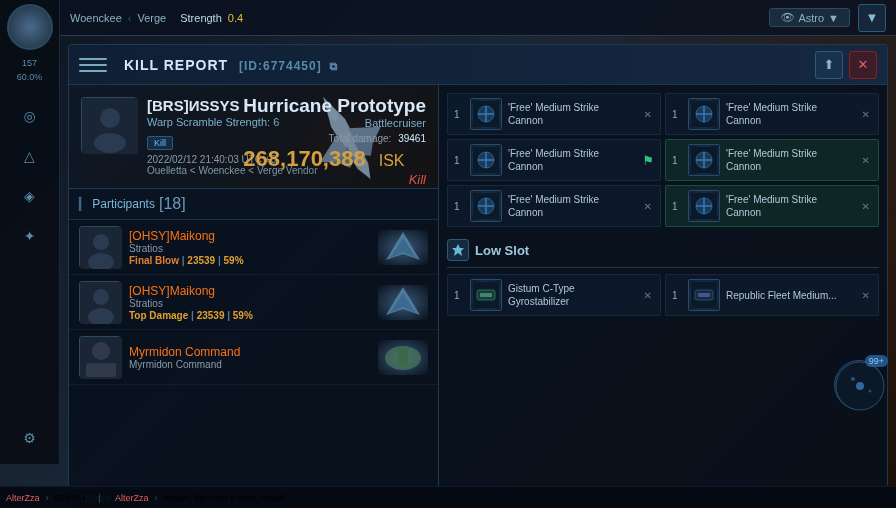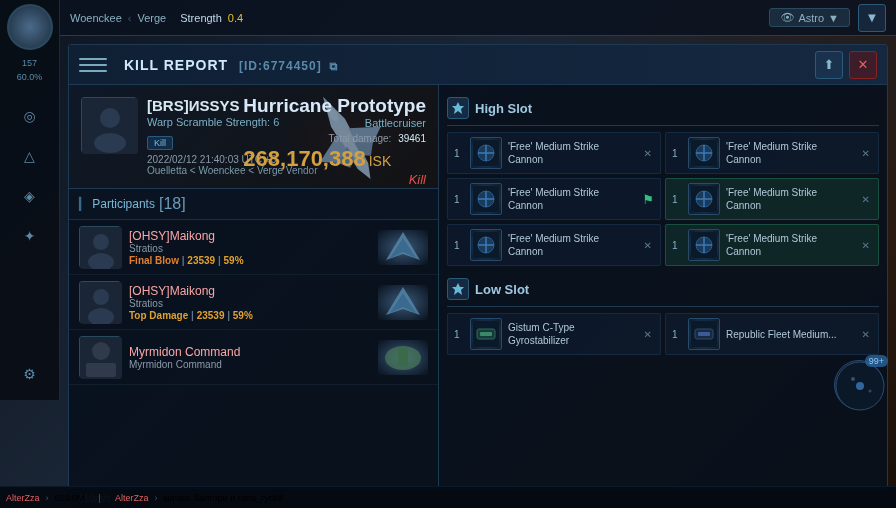--- a/index.html
+++ b/index.html
@@ -57,21 +57,21 @@
       align-items: center;
       gap: 4px;
       cursor: pointer;
     }
 
     
     .left-sidebar {
       position: absolute;
       top: 0; left: 0;
       width: 60px;
-      height: 400px;
+      height: 464px;
       background: rgba(8,14,22,0.95);
       border-right: 1px solid #1a2a3a;
       display: flex;
       flex-direction: column;
       align-items: center;
       padding-top: 4px;
       gap: 4px;
     }
 
     .sidebar-avatar {
@@ -266,23 +266,23 @@
       margin-top: 4px;
     }
 
     .isk-value {
       font-size: 22px;
       font-weight: bold;
       color: #d4a040;
     }
 
     .isk-label {
-      font-size: 14px;
+      font-size: 16px;
       color: #d4a040;
-      margin-left: 3px;
+      margin-left: 13px;
     }
 
     .kill-type {
       font-size: 13px;
       color: #e05050;
       font-style: italic;
     }
 
     
     .participants-header {
@@ -325,21 +325,21 @@
       border: 1px solid #2a4a60;
       flex-shrink: 0;
     }
 
     .participant-info {
       flex: 1;
     }
 
     .participant-name {
       font-size: 12px;
-      color: #fca5a5;
+      color: #f97316;
     }
 
     .participant-ship {
       font-size: 10px;
       color: #8a9aaa;
     }
 
     .participant-stats {
       font-size: 10px;
       color: #e0a030;
@@ -713,28 +713,20 @@
               <rect x="20" y="8" width="10" height="18" fill="#3a6a4a"></rect>
             </svg>
           </div>
         </div>
       </div>
     </div>
 
     <div class="right-col">
 
       <div class="slot-section">
-        <div class="slot-header">
-          <div class="slot-icon">
-            <svg width="14" height="14" viewBox="0 0 14 14">
-              <polygon points="7,1 9,5 13,5 10,8 11,13 7,10 3,13 4,8 1,5 5,5" fill="#6ab8d8"></polygon>
-            </svg>
-          </div>
-          <span class="slot-title">High Slot</span>
-        </div>
 
         <div class="items-grid">
 
           <div class="item-row">
             <span class="item-qty">1</span>
             <div class="item-icon">
               <svg width="26" height="26" viewBox="0 0 26 26">
                 <rect width="26" height="26" fill="#0a1a2a" rx="2"></rect>
                 <circle cx="13" cy="13" r="8" fill="#1a3a5a" stroke="#2a5a8a" stroke-width="1"></circle>
                 <line x1="13" y1="5" x2="13" y2="21" stroke="#3a7ab8" stroke-width="1.5"></line>

